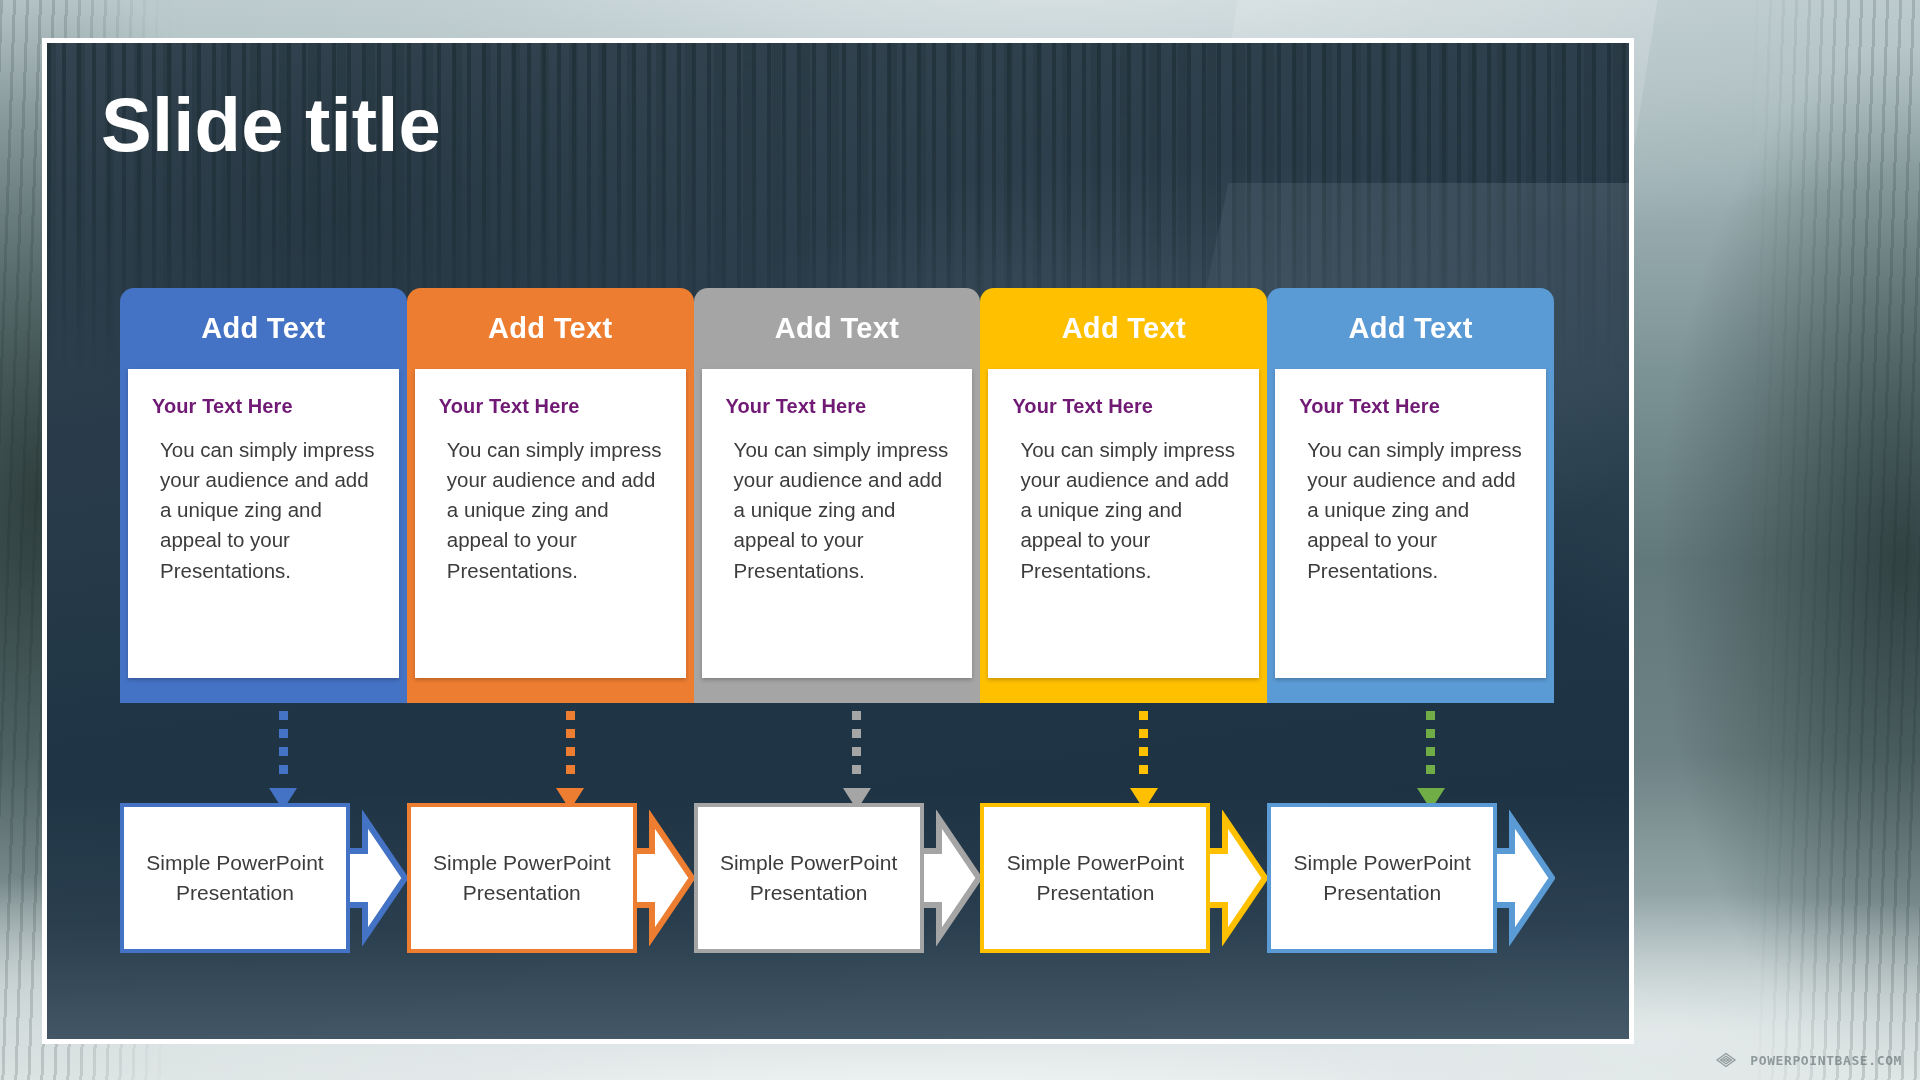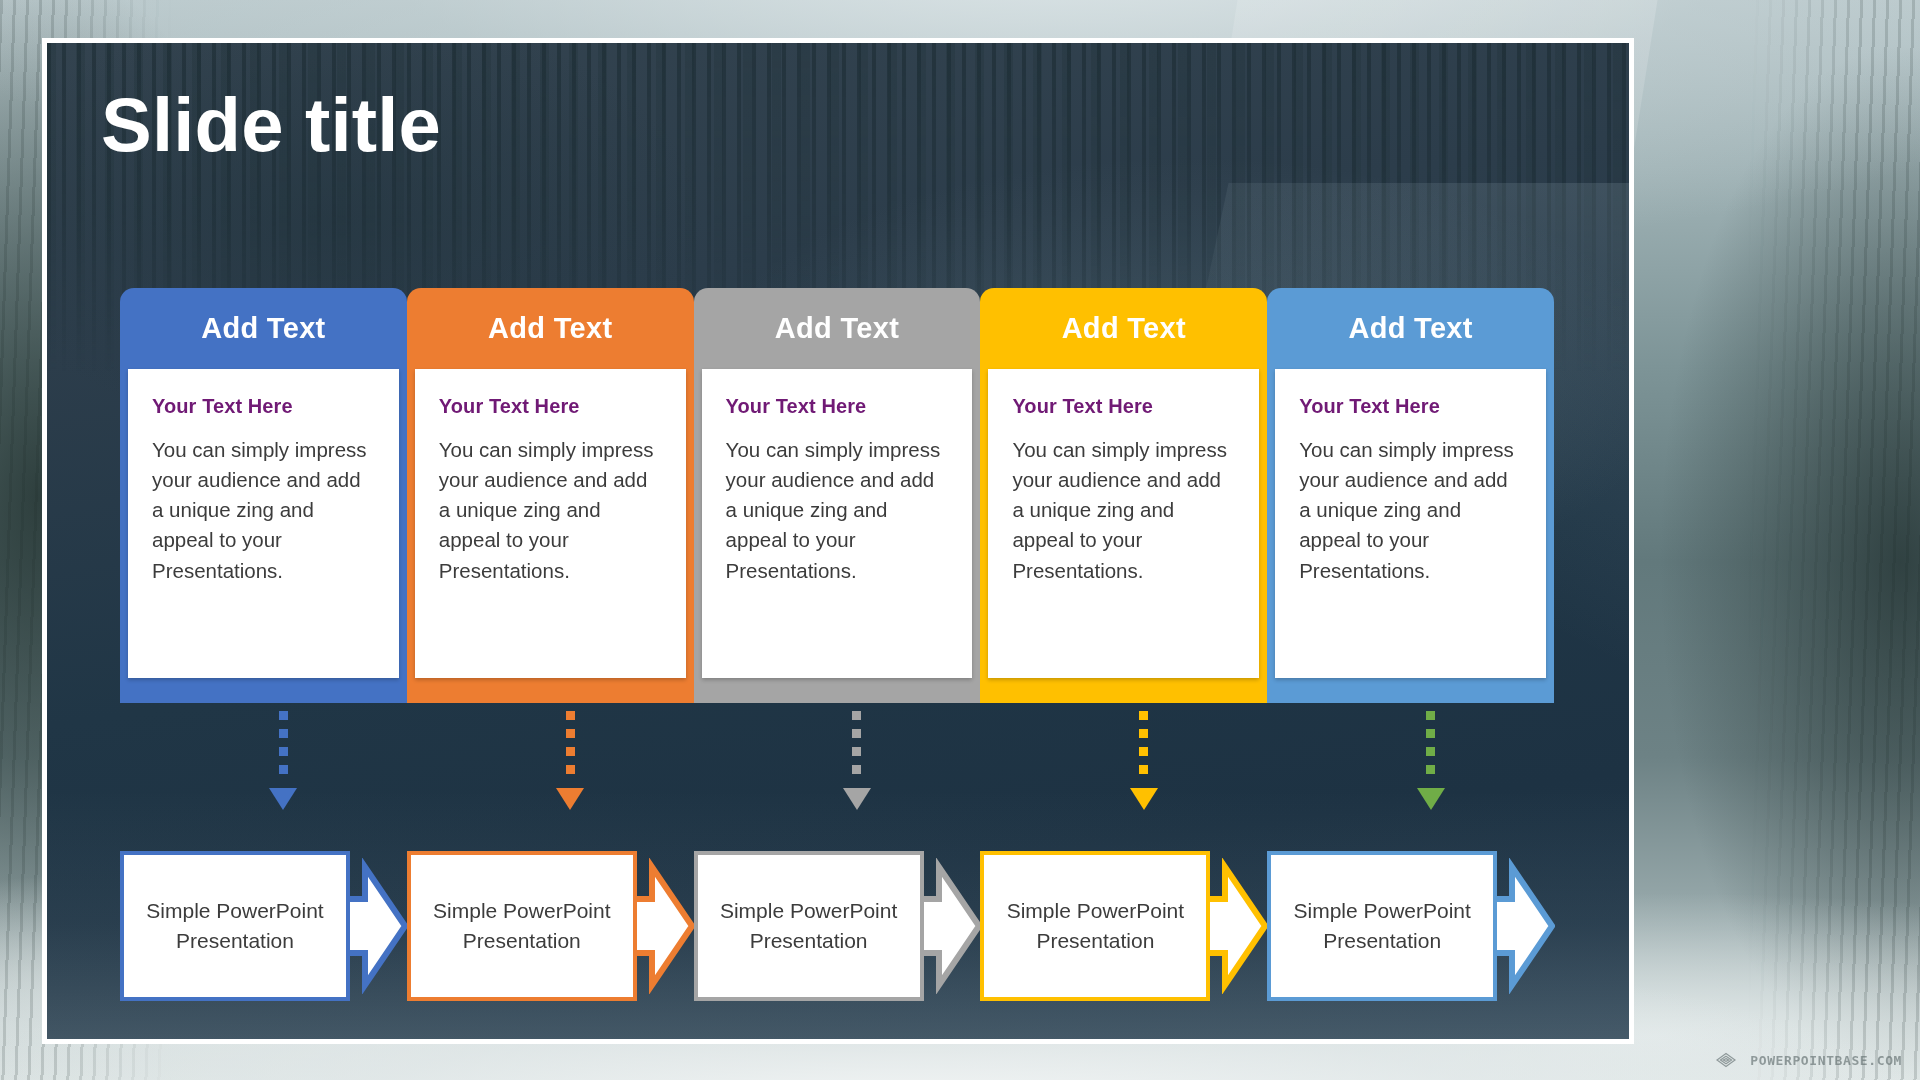--- a/index.html
+++ b/index.html
@@ -131,20 +131,21 @@
     font-size: 20px;
     font-weight: bold;
     color: #701a75;
     margin-bottom: 17px;
     letter-spacing: .1px;
   }
   .card-text {
     font-size: 20.5px;
     color: #3c3c3c;
     line-height: 1.47;
+    margin-left: 8px;
   }
 
   
   #connector-row {
     position: absolute;
     left: 73px; top: 668px;
     width: 1434px; height: 96px;
     display: flex;
     justify-content: space-between;
   }
@@ -165,21 +166,21 @@
   .conn-head {
     width: 0; height: 0;
     border-left: 14px solid transparent;
     border-right: 14px solid transparent;
     margin-top: 5px;
   }
 
   
   #arrow-row {
     position: absolute;
-    left: 73px; top: 808px;
+    left: 73px; top: 760px;
     width: 1434px; height: 150px;
     display: flex;
     justify-content: space-between;
   }
   .arrowbox {
     position: relative;
     width: 288px;
     height: 150px;
   }
   .arrowbox-rect {

